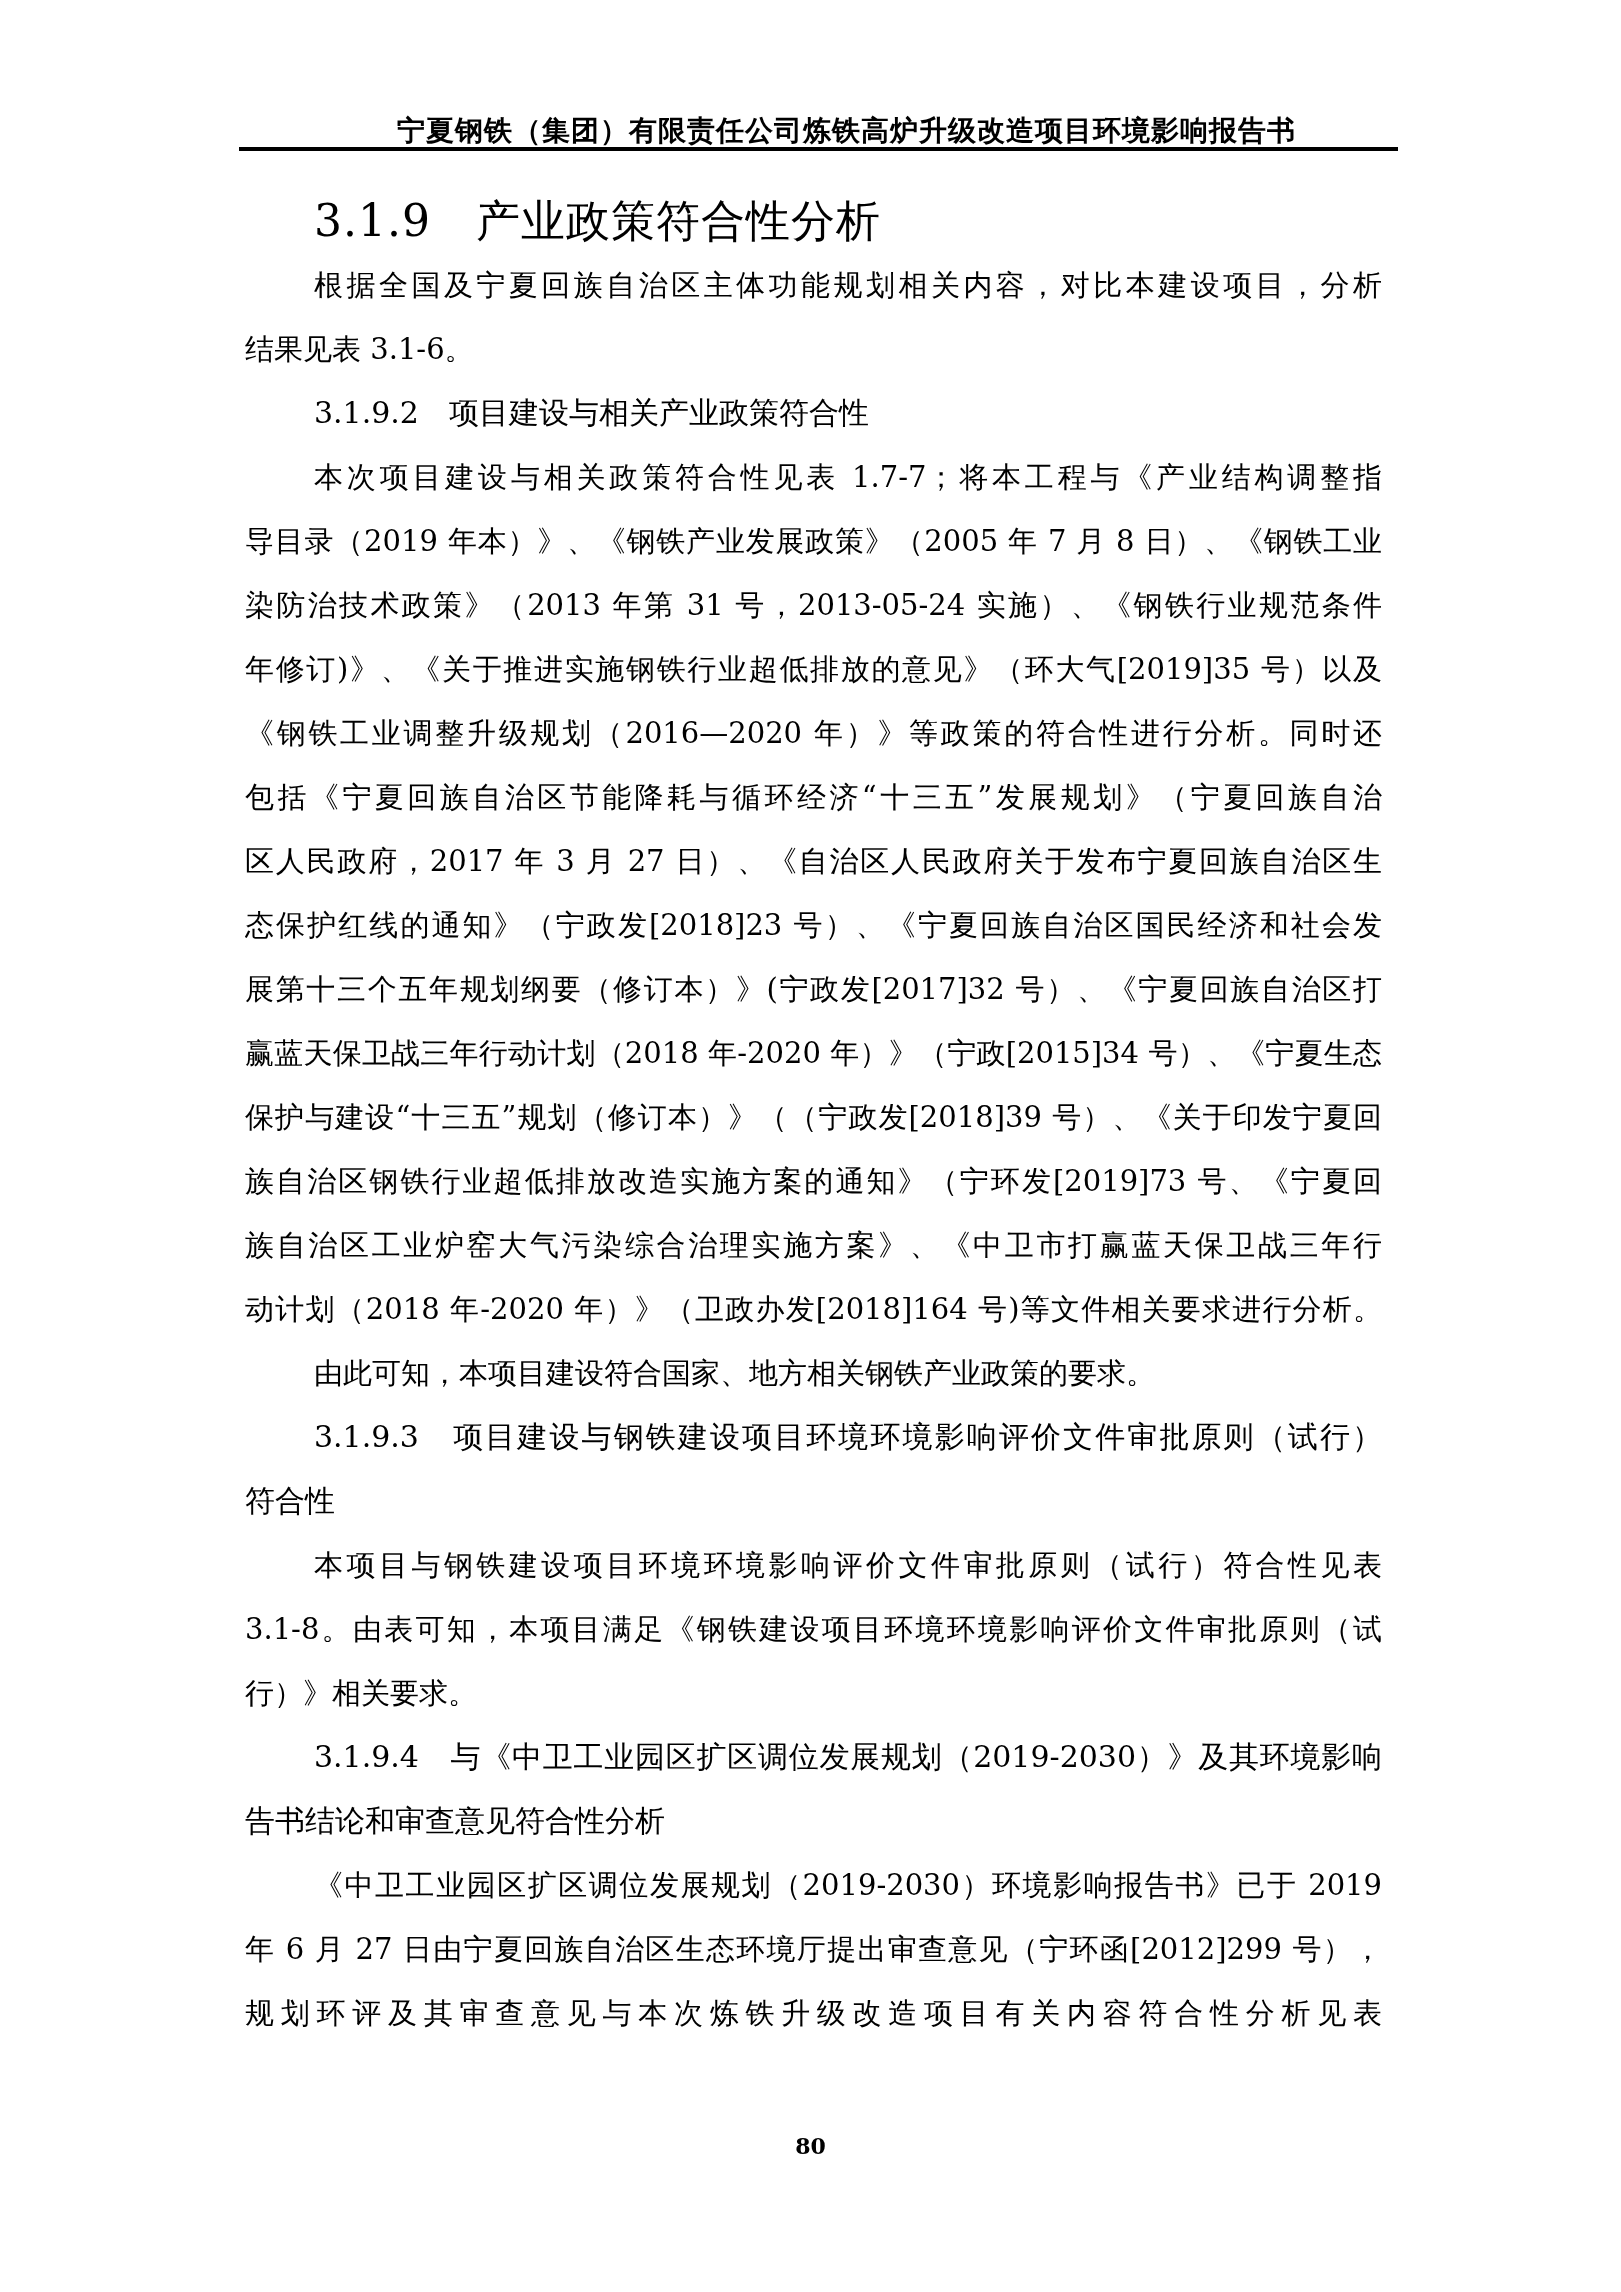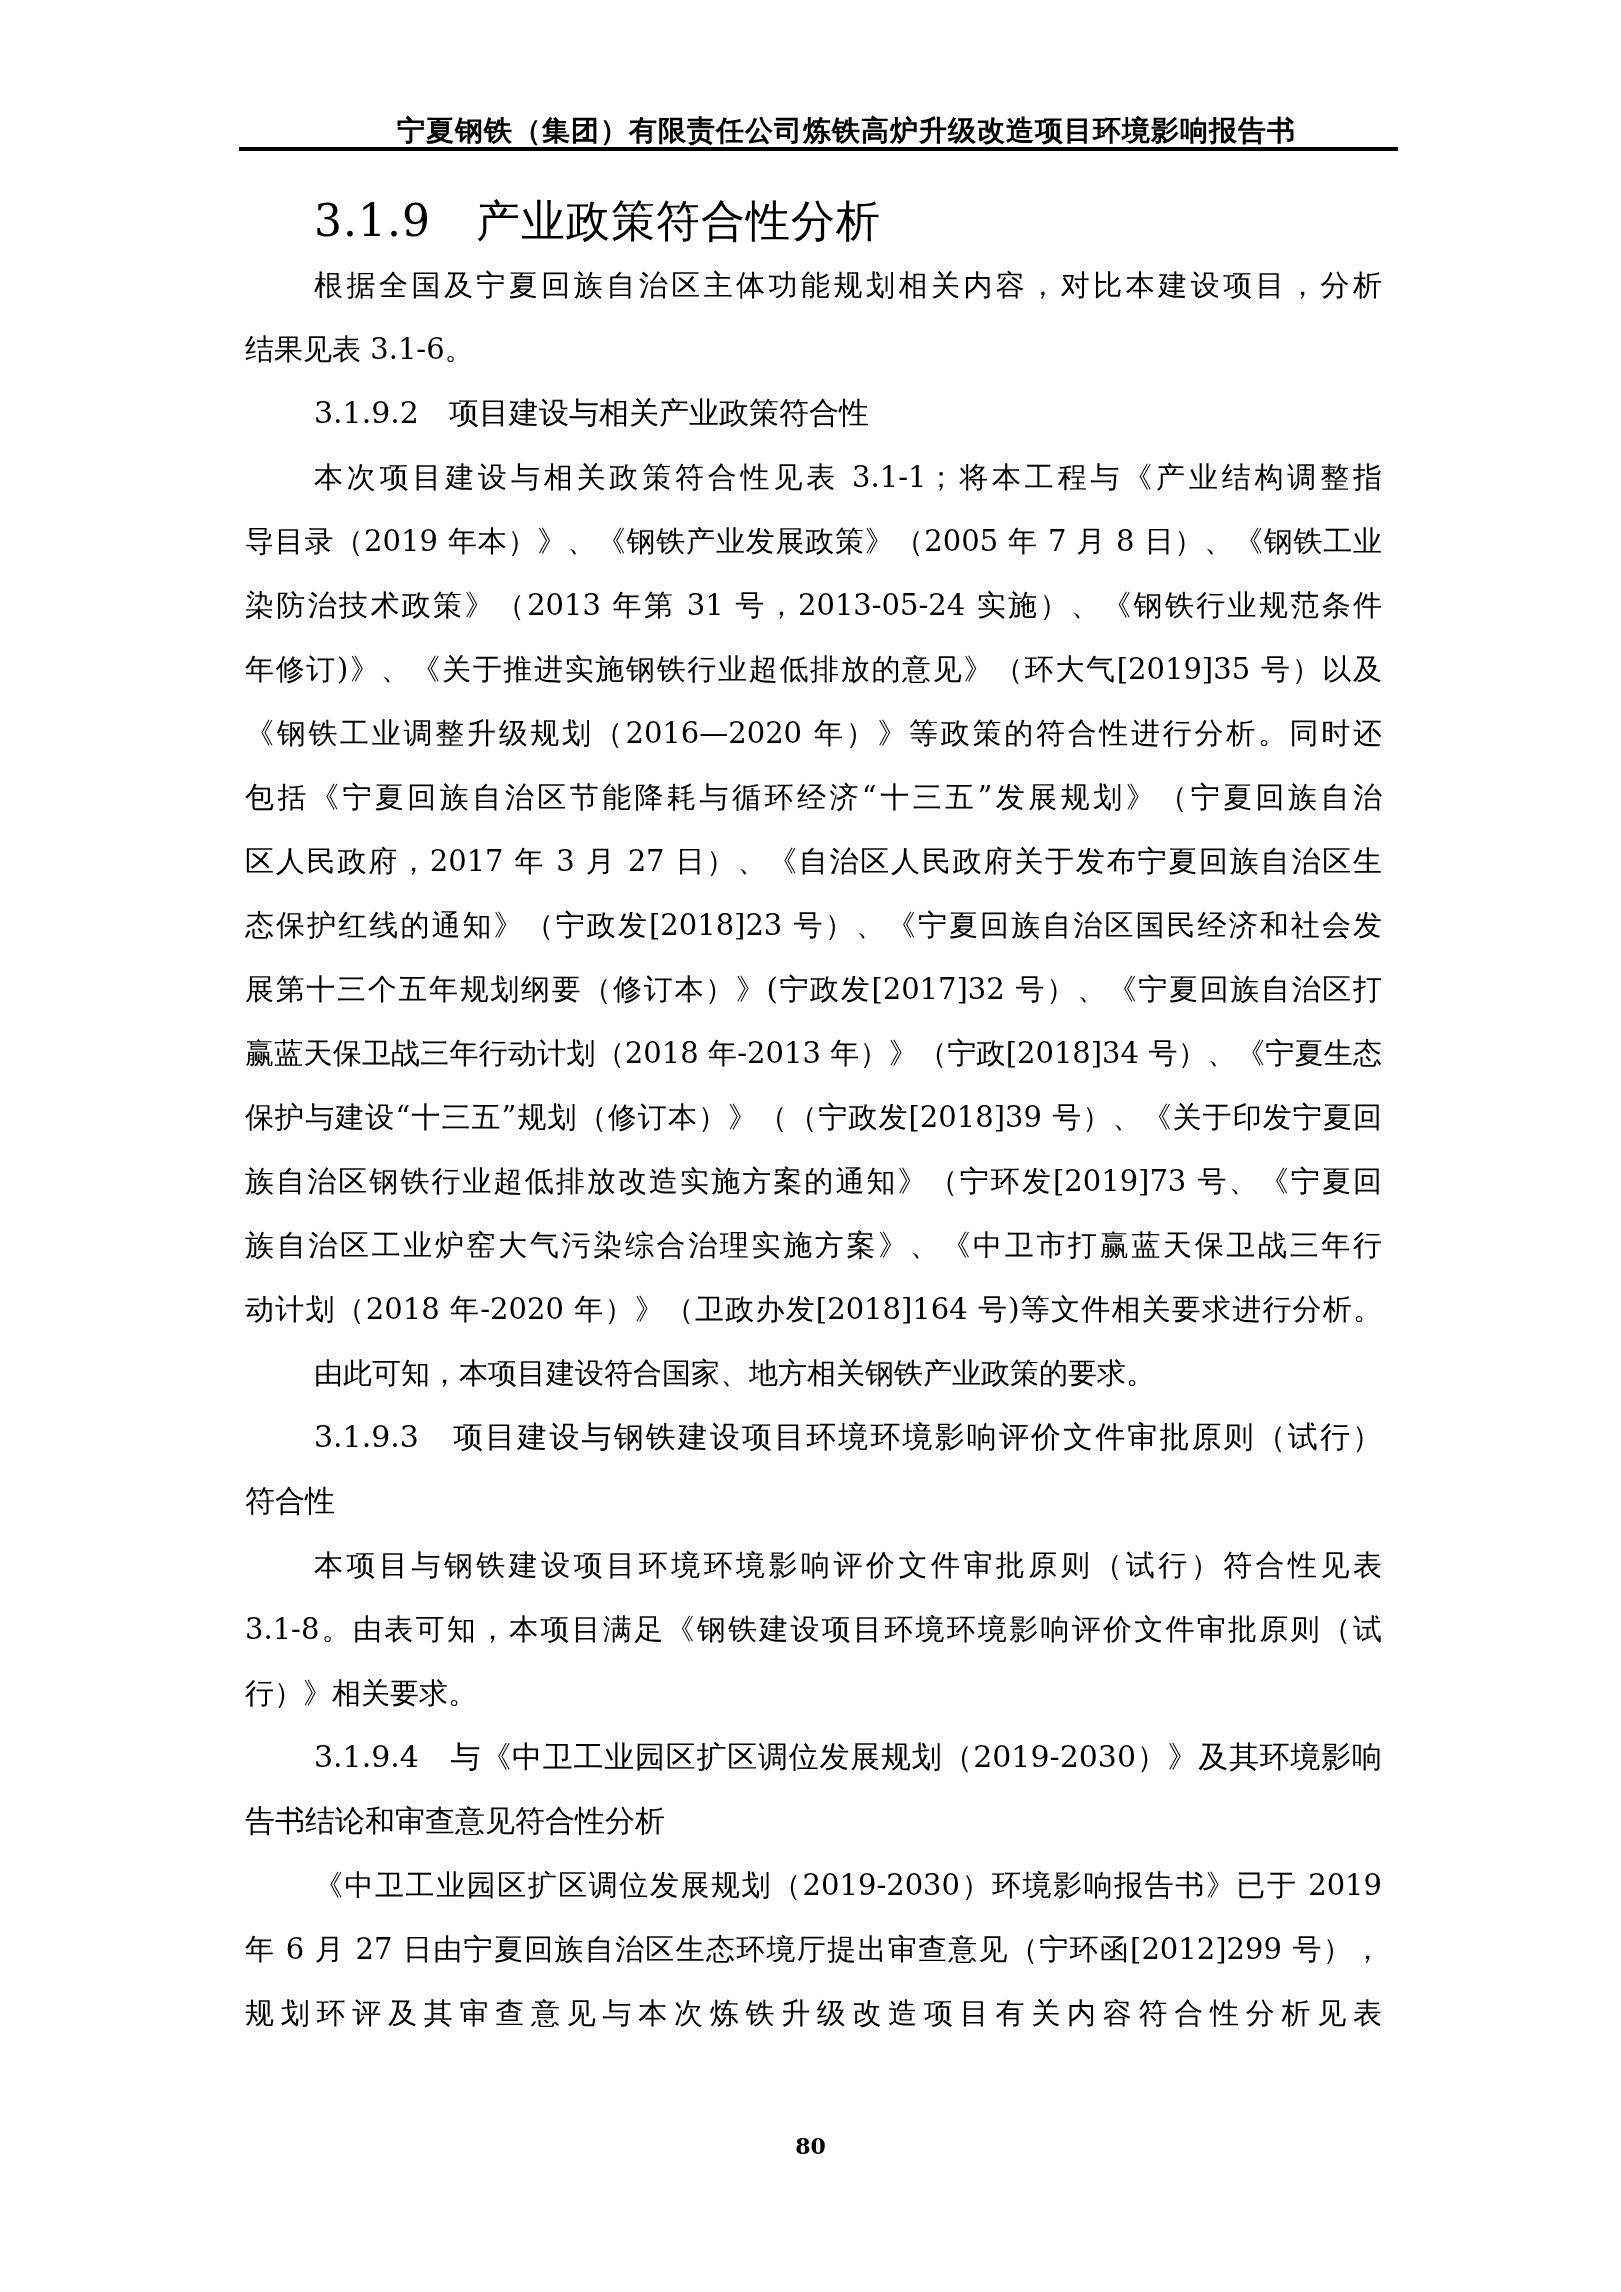--- a/index.html
+++ b/index.html
@@ -55,30 +55,30 @@
   <div class="header">
     <span>宁夏钢铁（集团）有限责任公司炼铁高炉升级改造项目环境影响报告书</span>
   </div>
   <div class="header-rule"></div>
 
   <div class="body" id="doc-body">
       <div class="line h3 ind">3.1.9　产业政策符合性分析</div>
       <div class="line ind j">根据全国及宁夏回族自治区主体功能规划相关内容，对比本建设项目，分析</div>
       <div class="line">结果见表 3.1-6。</div>
       <div class="line h4 ind">3.1.9.2　项目建设与相关产业政策符合性</div>
-      <div class="line ind j">本次项目建设与相关政策符合性见表 3.1-1；将本工程与《产业结构调整指</div>
+      <div class="line ind j">本次项目建设与相关政策符合性见表 1.7-7；将本工程与《产业结构调整指</div>
       <div class="line j">导目录（2019 年本）》、《钢铁产业发展政策》（2005 年 7 月 8 日）、《钢铁工业污</div>
       <div class="line j">染防治技术政策》（2013 年第 31 号，2013-05-24 实施）、《钢铁行业规范条件(2015</div>
       <div class="line j">年修订)》、《关于推进实施钢铁行业超低排放的意见》（环大气[2019]35 号）以及</div>
       <div class="line j">《钢铁工业调整升级规划（2016—2020 年）》等政策的符合性进行分析。同时还</div>
       <div class="line j">包括《宁夏回族自治区节能降耗与循环经济“十三五”发展规划》（宁夏回族自治</div>
       <div class="line j">区人民政府，2017 年 3 月 27 日）、《自治区人民政府关于发布宁夏回族自治区生</div>
       <div class="line j">态保护红线的通知》（宁政发[2018]23 号）、《宁夏回族自治区国民经济和社会发</div>
       <div class="line j">展第十三个五年规划纲要（修订本）》(宁政发[2017]32 号）、《宁夏回族自治区打</div>
-      <div class="line j">赢蓝天保卫战三年行动计划（2018 年-2013 年）》（宁政[2018]34 号）、《宁夏生态</div>
+      <div class="line j">赢蓝天保卫战三年行动计划（2018 年-2020 年）》（宁政[2015]34 号）、《宁夏生态</div>
       <div class="line j">保护与建设“十三五”规划（修订本）》（（宁政发[2018]39 号）、《关于印发宁夏回</div>
       <div class="line j">族自治区钢铁行业超低排放改造实施方案的通知》（宁环发[2019]73 号、《宁夏回</div>
       <div class="line j">族自治区工业炉窑大气污染综合治理实施方案》、《中卫市打赢蓝天保卫战三年行</div>
       <div class="line j">动计划（2018 年-2020 年）》（卫政办发[2018]164 号)等文件相关要求进行分析。</div>
       <div class="line ind">由此可知，本项目建设符合国家、地方相关钢铁产业政策的要求。</div>
       <div class="line h4 ind j">3.1.9.3　项目建设与钢铁建设项目环境环境影响评价文件审批原则（试行）</div>
       <div class="line h4">符合性</div>
       <div class="line ind j">本项目与钢铁建设项目环境环境影响评价文件审批原则（试行）符合性见表</div>
       <div class="line j">3.1-8。由表可知，本项目满足《钢铁建设项目环境环境影响评价文件审批原则（试</div>
       <div class="line">行）》相关要求。</div>

